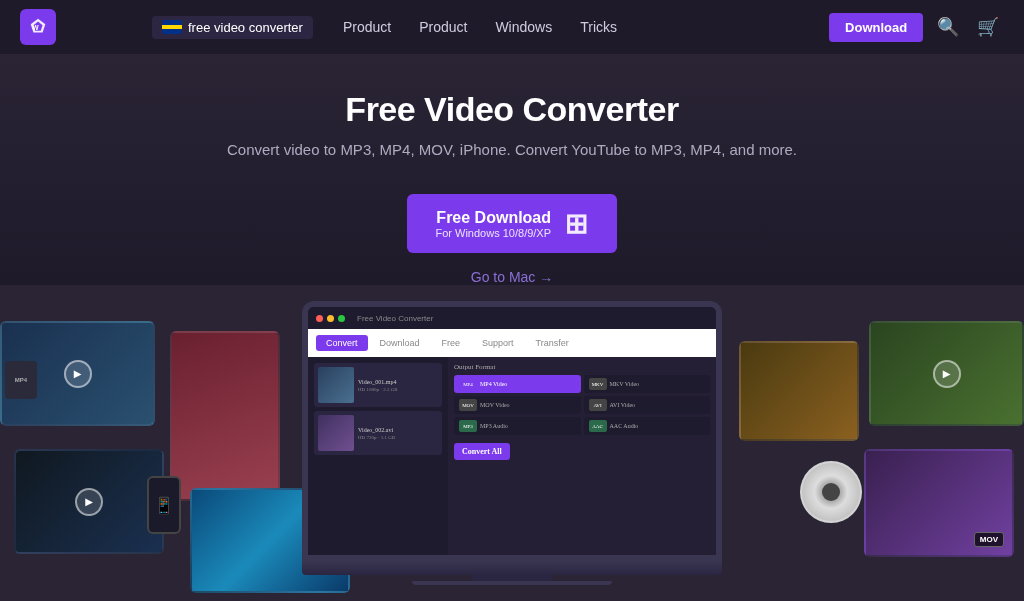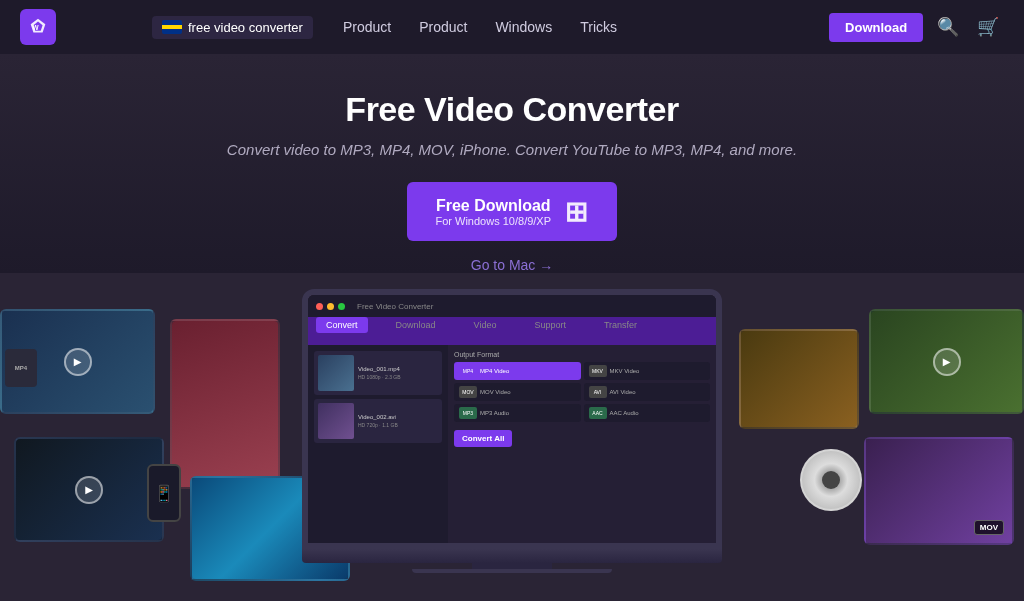--- a/index.html
+++ b/index.html
@@ -118,22 +118,21 @@
     .hero-title {
       color: #ffffff;
       font-size: 34px;
       font-weight: 700;
       letter-spacing: -0.5px;
       margin-bottom: 12px;
     }
     .hero-subtitle {
       color: #b0aac0;
       font-size: 15px;
-      margin-bottom: 24px;
-      font-style: italic;
+      margin-bottom: 36px;
     }
     .btn-free-download {
       display: inline-flex;
       align-items: center;
       gap: 14px;
       background: #7c3aed;
       color: #fff;
       border: none;
       border-radius: 6px;
       padding: 13px 28px;
@@ -144,21 +143,21 @@
     }
     .btn-free-download .btn-sub {
       font-size: 11px;
       font-weight: 400;
       opacity: 0.85;
       display: block;
       text-align: left;
     }
     .btn-free-download .btn-main-text {
       display: block;
-      text-align: center;
+      text-align: right;
     }
     .win-icon {
       font-size: 28px;
       opacity: 0.9;
     }
     .go-to-mac {
       display: block;
       color: #c0bcd0;
       font-size: 14px;
       margin-top: 10px;
@@ -212,39 +211,40 @@
       align-items: center;
       padding: 0 8px;
       gap: 4px;
     }
     .app-dot { width: 7px; height: 7px; border-radius: 50%; }
     .dot-red { background: #ff5f57; }
     .dot-yellow { background: #febc2e; }
     .dot-green { background: #28c840; }
     .app-tabs {
       height: 28px;
-      background: #4c1d95;
-      display: flex;
-      align-items: flex-start;
-      gap: 18px;
+      background: #ffffff;
+      display: flex;
+      align-items: center;
+      gap: 2px;
       padding: 0 8px;
     }
     .app-tab {
       color: #888;
       font-size: 9px;
       padding: 3px 10px;
       border-radius: 3px;
     }
     .app-tab.active {
       background: #7c3aed;
       color: #fff;
     }
     .app-main {
       display: flex;
       height: calc(100% - 50px);
+      font-family: Liberation Serif, serif;
     }
     .app-left {
       width: 140px;
       background: #1e1b2e;
       padding: 6px;
     }
     .app-file-item {
       background: #2a2540;
       border-radius: 3px;
       margin-bottom: 4px;
@@ -556,21 +556,21 @@
           <div class="app-topbar">
             <div class="app-dot dot-red"></div>
             <div class="app-dot dot-yellow"></div>
             <div class="app-dot dot-green"></div>
             <span style="color:#888;font-size:8px;margin-left:8px;">Free Video Converter</span>
           </div>
 
           <div class="app-tabs">
             <div class="app-tab active">Convert</div>
             <div class="app-tab">Download</div>
-            <div class="app-tab">Video</div>
+            <div class="app-tab">Free</div>
             <div class="app-tab">Support</div>
             <div class="app-tab">Transfer</div>
           </div>
 
           <div class="app-main">
             <div class="app-left">
               <div class="app-file-item">
                 <div class="app-thumb" style="background:linear-gradient(135deg,#2a4060,#4a7090);"></div>
                 <div class="app-file-info">
                   <div class="app-file-name">Video_001.mp4</div>

